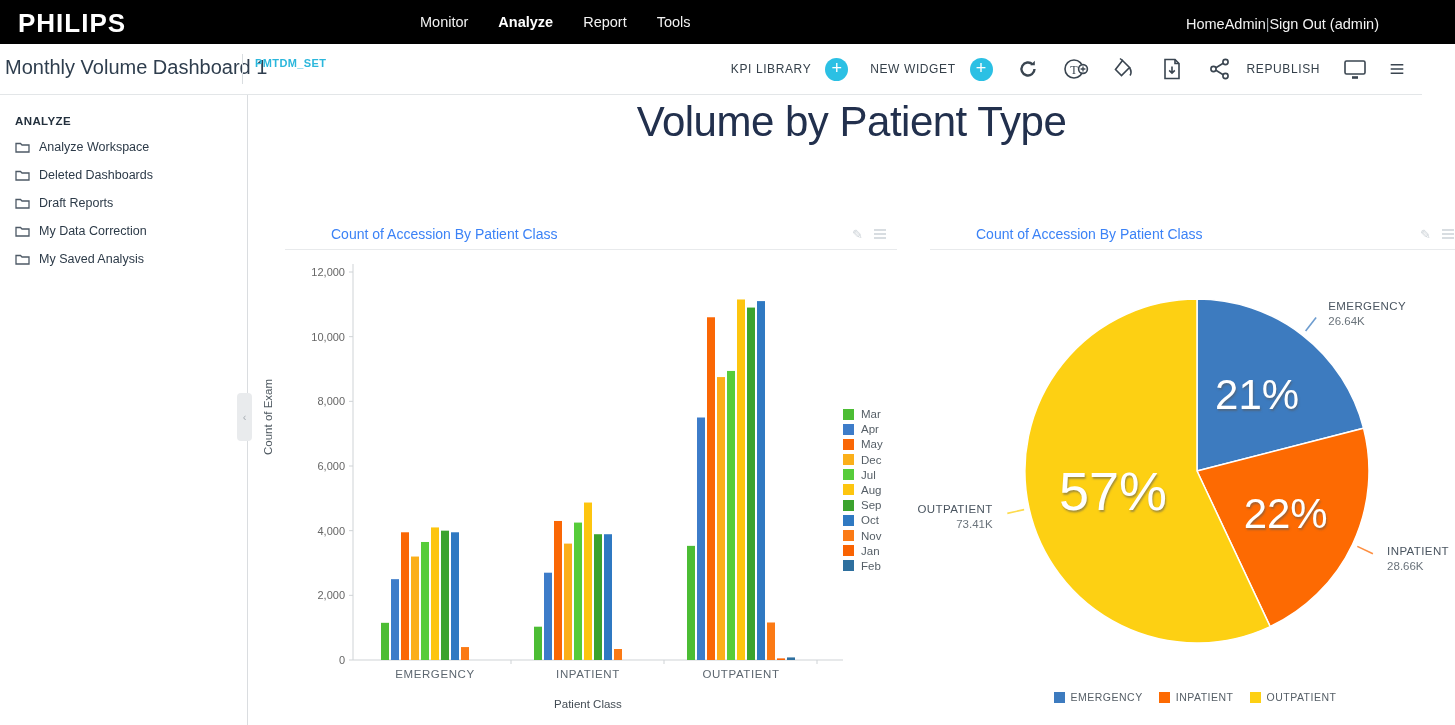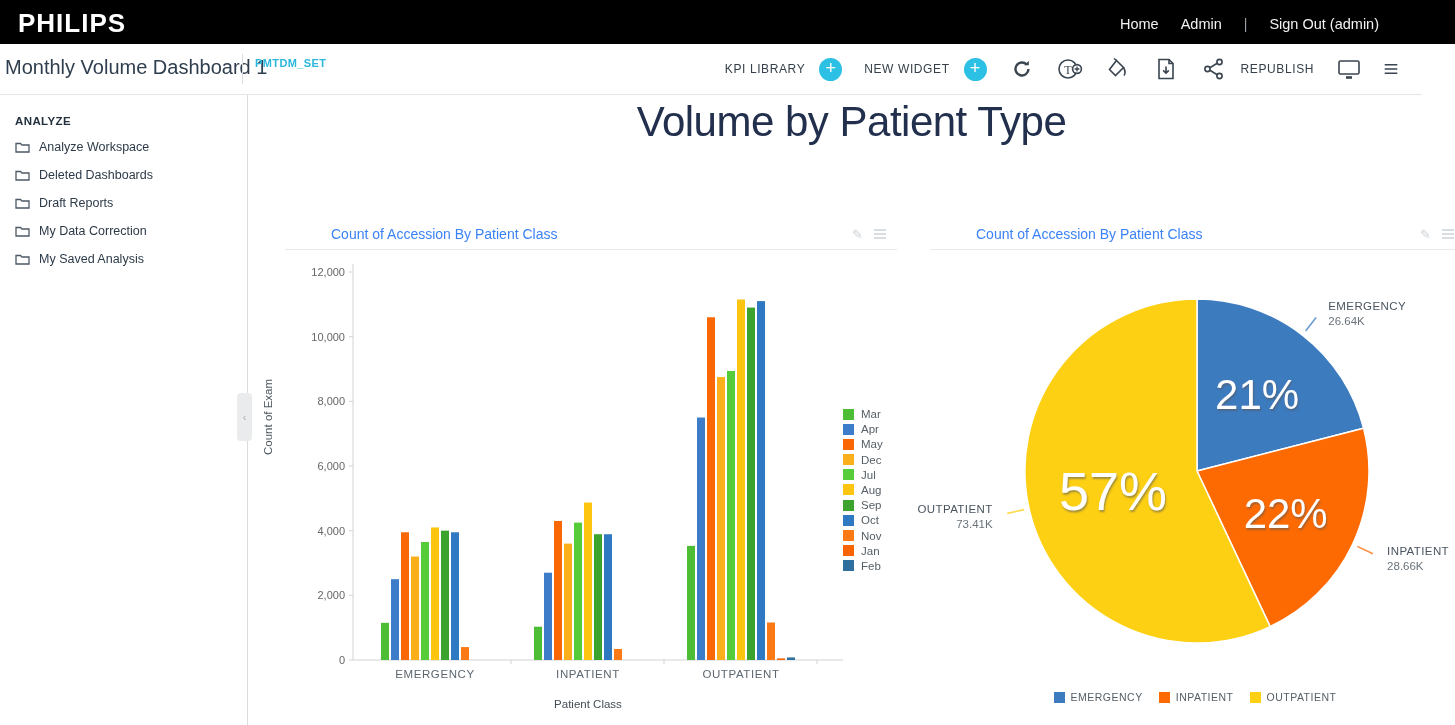--- a/index.html
+++ b/index.html
@@ -10,31 +10,31 @@
   
   #top-header { position:absolute; left:0; top:0; width:1455px; height:44px;
     background:#000; color:#fff; }
   #logo { position:absolute; left:18px; top:8px; font-size:26px; font-weight:bold;
     letter-spacing:1px; color:#fff; }
   #main-nav { position:absolute; left:420px; top:0; height:44px; display:flex;
     align-items:center; gap:30px; }
   .nav-item { font-size:14.5px; color:#f2f2f2; cursor:pointer; }
   .nav-item.active { font-weight:bold; color:#fff; }
   #header-right { position:absolute; right:76px; top:0; height:48px; display:flex;
-    align-items:center; gap:22px; font-size:14px; color:#f2f2f2; }
+    align-items:center; font-size:14px; color:#f2f2f2; }
   .hr-sep { color:#9aa0a6; }
 
   
   #toolbar { position:absolute; left:0; top:44px; width:1422px; height:51px;
     background:#fff; border-bottom:1px solid #e3e6e8; }
   #dash-title { position:absolute; left:5px; top:12px; font-size:20px; color:#2f3e4e; }
   #dash-title-sep { position:absolute; left:242px; top:10px; width:1px; height:30px; background:#d9dde0; }
   #dataset-label { position:absolute; left:255px; top:13px; font-size:11px; font-weight:bold;
     color:#2bb7dc; letter-spacing:.4px; }
-  #toolbar-right { position:absolute; right:24px; top:0; height:50px; display:flex;
+  #toolbar-right { position:absolute; right:18px; top:0; height:50px; display:flex;
     align-items:center; gap:22px; }
   .tb-label { font-size:12px; color:#35404a; letter-spacing:.6px; cursor:pointer; }
   .plus-btn { width:23px; height:23px; border-radius:50%; background:#2bc0e4; color:#fff;
     font-size:18px; line-height:21px; text-align:center; cursor:pointer; margin-left:-8px; }
   .tb-icon { width:26px; height:26px; display:flex; align-items:center; justify-content:center;
     cursor:pointer; }
   .tb-icon svg { stroke:#3a4550; fill:none; stroke-width:1.6; }
 
   
   #sidebar { position:absolute; left:0; top:95px; width:248px; height:630px;
@@ -81,20 +81,26 @@
     justify-content:center; gap:16px; }
   .pl-item { display:flex; align-items:center; gap:6px; cursor:pointer; }
   .pl-sq { width:11px; height:11px; }
   .pl-label { font-size:10.5px; color:#555e66; letter-spacing:.5px; }
 </style>
 </head>
 <body>
 
 <div id="top-header">
   <div id="logo">PHILIPS</div>
+  <div id="main-nav">
+      <span class="nav-item">Monitor</span>
+      <span class="nav-item active">Analyze</span>
+      <span class="nav-item">Report</span>
+      <span class="nav-item">Tools</span>
+    </div>
   <div id="header-right">
     <span class="nav-item">Home</span>
     <span class="nav-item">Admin</span>
     <span class="hr-sep">|</span>
     <span class="nav-item">Sign Out (admin)</span>
   </div>
 </div>
 
 <div id="toolbar">
   <div id="dash-title">Monthly Volume Dashboard 1</div>

